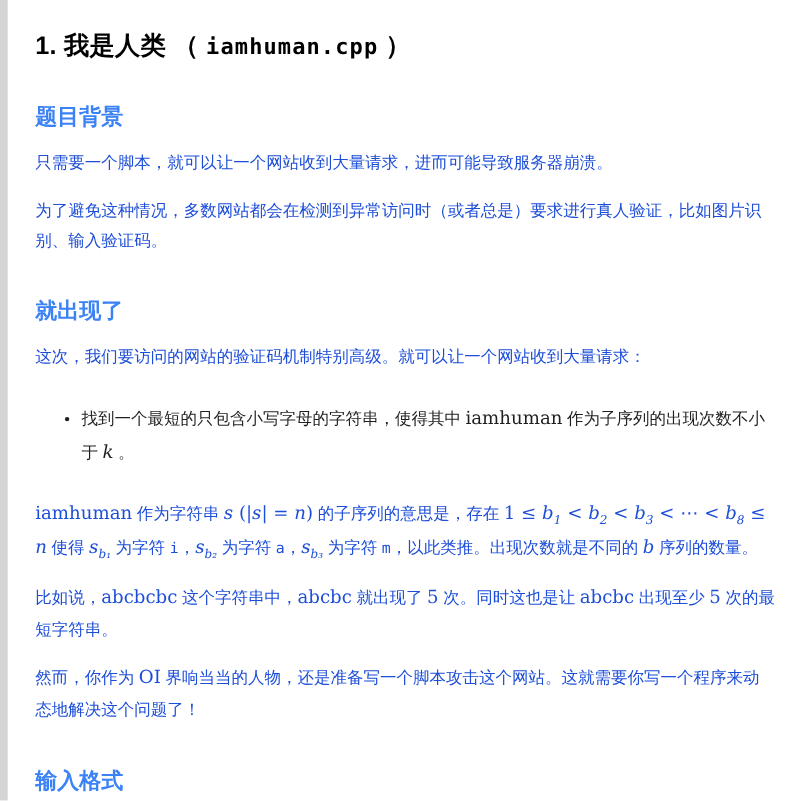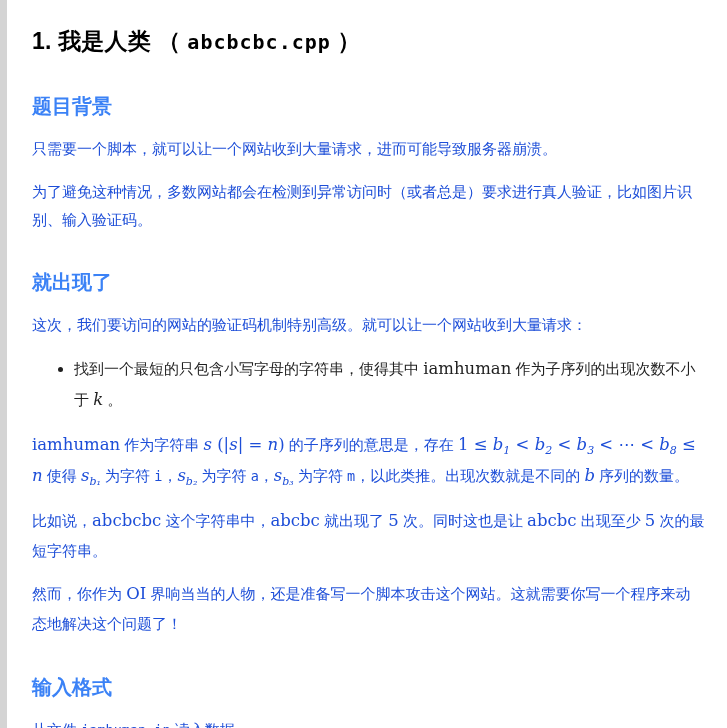--- a/index.html
+++ b/index.html
@@ -44,21 +44,21 @@
     color: #3b82f6;
     margin: 36px 0 14px 0;
   }
   p.para {
     font-size: 15px;
     line-height: 1.85;
     margin: 15px 0;
     color: #1d4ed8;
   }
   ul.bullets {
-    margin: 15px 0;
+    margin: 26px 0;
     padding-left: 42px;
   }
   li.bullet-item {
     font-size: 15px;
     line-height: 1.85;
     color: #1f1f1f;
   }
   
   .run-zh { font-family: "Liberation Sans", "DejaVu Sans", sans-serif; }
   .run-math {
@@ -82,21 +82,21 @@
   }
 </style>
 </head>
 <body>
 
 <div class="viewport">
   <div class="page-left-gutter"></div>
 
   <main class="doc">
 
-    <h1 class="problem-title"><span class="run run-zh">1. 我是人类 （ </span><span class="run run-code">abcbcbc.cpp</span><span class="run run-zh"> ）</span></h1>
+    <h1 class="problem-title"><span class="run run-zh">1. 我是人类 （ </span><span class="run run-code">iamhuman.cpp</span><span class="run run-zh"> ）</span></h1>
 
     <h2 class="section-heading">题目背景</h2>
     <p class="para"><span class="run run-zh">只需要一个脚本，就可以让一个网站收到大量请求，进而可能导致服务器崩溃。</span></p>
     <p class="para"><span class="run run-zh">为了避免这种情况，多数网站都会在检测到异常访问时（或者总是）要求进行真人验证，比如图片识别、输入验证码。</span></p>
 
     <h2 class="section-heading">就出现了</h2>
     <p class="para"><span class="run run-zh">这次，我们要访问的网站的验证码机制特别高级。就可以让一个网站收到大量请求：</span></p>
     <ul class="bullets">
       <li class="bullet-item"><span class="run run-zh">找到一个最短的只包含小写字母的字符串，使得其中 </span><span class="run run-math">iamhuman</span><span class="run run-zh"> 作为子序列的出现次数不小于 </span><span class="run run-var">k</span><span class="run run-zh"> 。</span></li>
     </ul>

